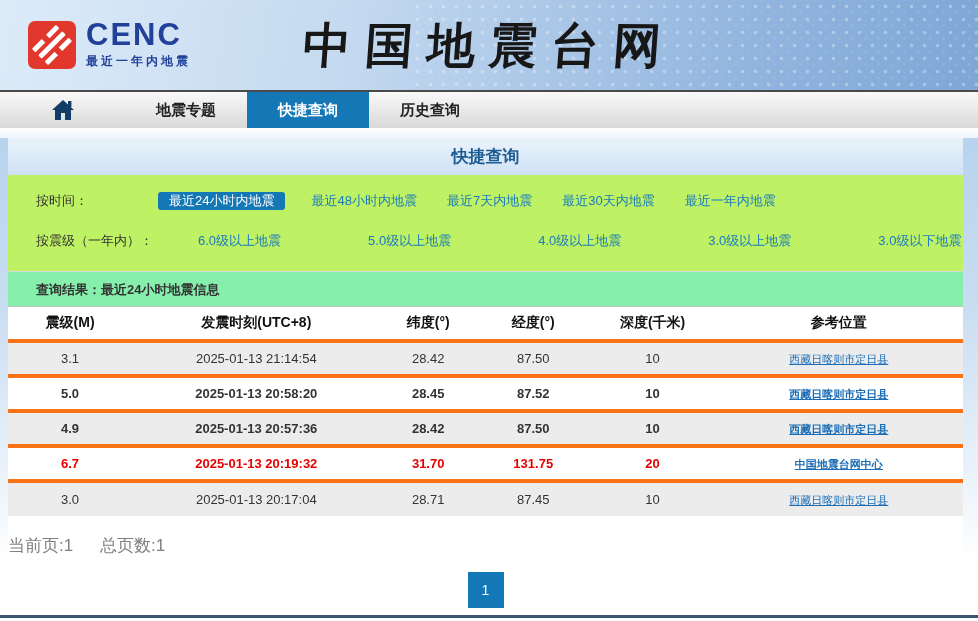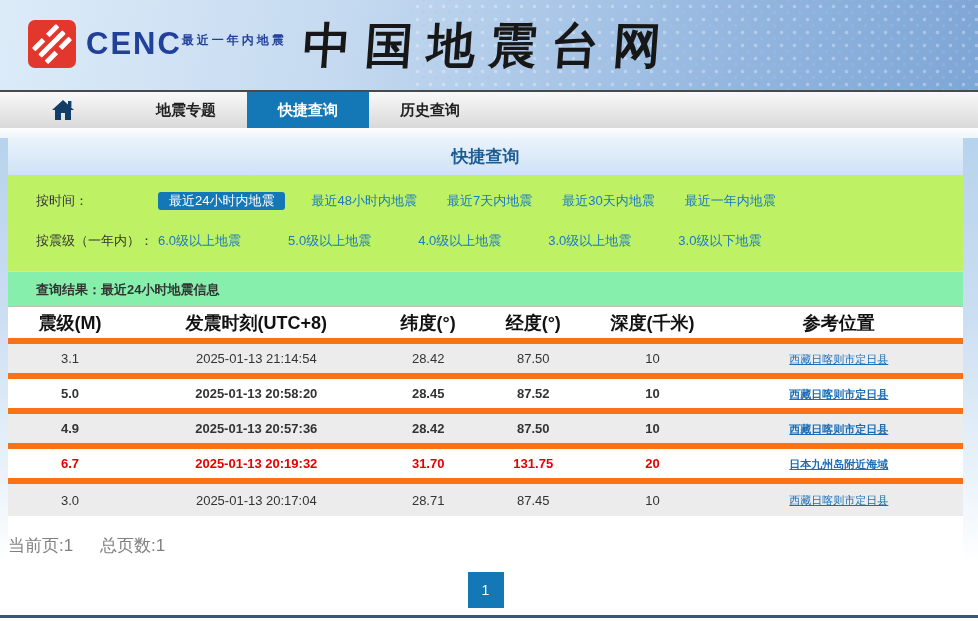--- a/index.html
+++ b/index.html
@@ -9,21 +9,21 @@
 
   
   .site-header { position:relative; height:90px;
     background:linear-gradient(100deg,#dcebf8 0%,#c5daf0 35%,#93b6df 75%,#7ea6d6 100%); overflow:hidden; }
   .site-header .dots { position:absolute; top:0; right:0; bottom:0; width:58%;
     background-image:radial-gradient(rgba(255,255,255,.55) 1.6px, rgba(255,255,255,0) 2.2px),
                      radial-gradient(rgba(170,195,225,.45) 1.6px, rgba(255,255,255,0) 2.2px);
     background-size:13px 13px,13px 13px; background-position:0 0,6px 6px; opacity:.55; }
   .logo { position:absolute; left:28px; top:20px; display:flex; align-items:center; z-index:2; text-decoration:none; }
   .logo-mark { width:48px; height:48px; display:block; }
-  .logo-text { margin-left:10px; display:flex; flex-direction:row; }
+  .logo-text { margin-left:10px; display:flex; flex-direction:column; }
   .logo-acronym { font-size:31px; font-weight:800; letter-spacing:2px; color:#21409a; line-height:30px; }
   .logo-subtitle { font-size:12px; font-weight:700; letter-spacing:3px; color:#21409a; margin-top:3px; white-space:nowrap; }
   .site-title { position:absolute; left:0; right:0; top:14px; text-align:center; z-index:2;
     font-family:"DejaVu Serif","Liberation Serif",serif; font-weight:700; font-size:48px;
     letter-spacing:14px; color:#171717; transform:skewX(-4deg); white-space:nowrap; }
 
   
   .navbar { height:38px; display:flex; border-top:2px solid #4a4a4a;
     background:linear-gradient(#f9f9f9,#d9d9d9); }
   .nav-item { width:122px; height:36px; display:flex; align-items:center; justify-content:center;
@@ -38,35 +38,35 @@
   
   .page-bg { background:linear-gradient(180deg,#b7d3ed 0%,#c9ddf1 35%,#e9f2fa 70%,#ffffff 90%,#ffffff 100%); }
   .content { margin:0 15px 0 8px; background:#fff; min-height:473px; }
 
   .page-title { height:37px; line-height:37px; text-align:center; font-size:17px; font-weight:700;
     color:#1d5c93; background:linear-gradient(#eaf3fb,#cfe2f5); }
 
   
   .filters { background:#bef264; padding:13px 0 17px; border-bottom:1px solid #d9d9d9; }
   .filter-row { display:flex; align-items:center; height:26px; }
-  .filter-row + .filter-row { margin-top:14px; }
+  .filter-row + .filter-row { margin-top:14px;gap:40px; }
   .filter-label { margin-left:28px; width:122px; flex-shrink:0; font-size:13px; color:#333; white-space:nowrap; }
   .filter-btn { background:#1578b6; color:#fff; font-size:13px; padding:0 11px; border-radius:3px;
     text-decoration:none; margin-right:26px; cursor:pointer; white-space:nowrap; }
   .filter-link { color:#1a7ac0; font-size:13px; text-decoration:none; margin-right:30px; cursor:pointer; white-space:nowrap; }
   .filter-link.mag { margin-right:47px; }
 
   
   .result-bar { height:35px; line-height:35px; padding-left:28px; font-size:13px; font-weight:700;
     color:#333; background:#86efac; border-bottom:1px solid #bfbfbf; }
 
   
   table.quake { width:100%; border-collapse:collapse; background:#fff; table-layout:fixed; }
-  table.quake th { height:34px; font-size:18px; font-weight:700; color:#111; text-align:center; }
-  table.quake td { height:35px; font-size:13px; color:#333; text-align:center; border-top:6px solid #f97316; }
+  table.quake th { height:34px; font-size:14px; font-weight:700; color:#111; text-align:center; }
+  table.quake td { height:35px; font-size:13px; color:#333; text-align:center; border-top:4px solid #f97316; }
   table.quake tbody tr:nth-child(odd) { background:#ececec; }
   tr.row-bold td { font-weight:700; }
   tr.row-red td { font-weight:700; color:#e60000; }
   td.loc a, tr.row-red td.loc a { color:#1b6db6; text-decoration:underline; font-size:11px; cursor:pointer; }
 
   
   .page-info { margin-top:18px; text-align:left; font-size:17px; color:#808080; }
   .page-info span + span { margin-left:22px; }
   .pager { margin-top:15px; text-align:center; }
   .page-btn { display:inline-block; width:36px; height:36px; line-height:36px; background:#1578b6;
@@ -189,21 +189,21 @@
               <td>87.50</td>
               <td>10</td>
               <td class="loc"><a>西藏日喀则市定日县</a></td>
             </tr>
             <tr class="row-red">
               <td>6.7</td>
               <td>2025-01-13 20:19:32</td>
               <td>31.70</td>
               <td>131.75</td>
               <td>20</td>
-              <td class="loc"><a>日本九州岛附近海域</a></td>
+              <td class="loc"><a>中国地震台网中心</a></td>
             </tr>
             <tr class="row-normal">
               <td>3.0</td>
               <td>2025-01-13 20:17:04</td>
               <td>28.71</td>
               <td>87.45</td>
               <td>10</td>
               <td class="loc"><a>西藏日喀则市定日县</a></td>
             </tr>
           </tbody>

